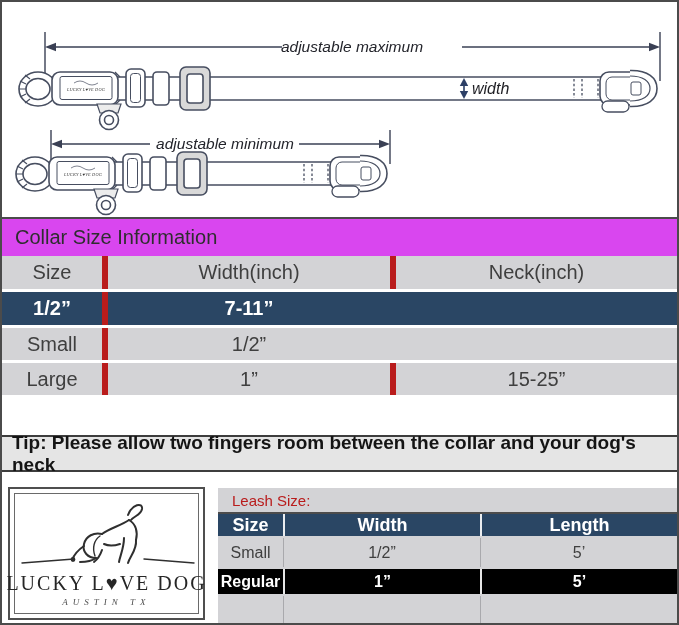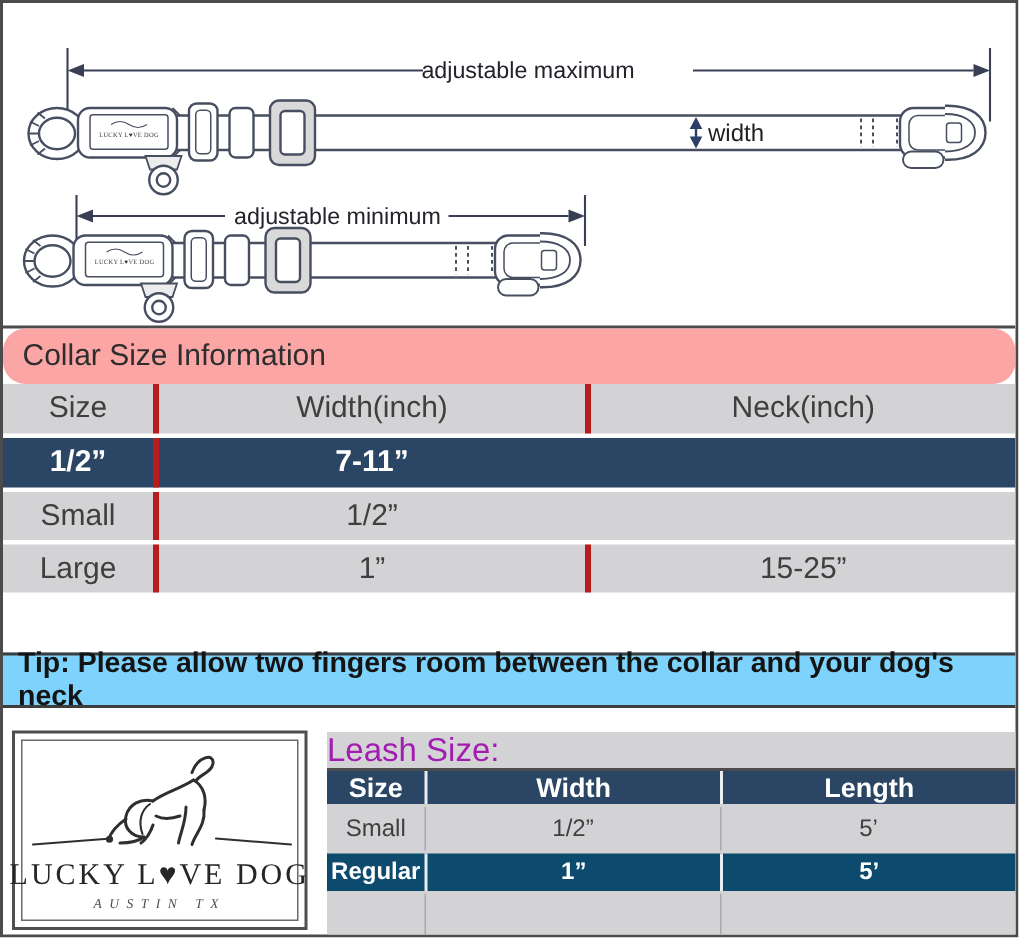--- a/index.html
+++ b/index.html
@@ -2,58 +2,58 @@
 <html><head>
 <meta charset="utf-8">
 <style>
   html,body{margin:0;padding:0;background:#fff;}
   .canvas{
     position:relative;width:679px;height:625px;box-sizing:border-box;
     border:2px solid #4b4b4b;background:#fff;overflow:hidden;
     font-family:"Liberation Sans","DejaVu Sans",sans-serif;color:#2b2b2b;
   }
   
-  .diagram{position:absolute;left:0;top:0;width:675px;height:215px;border-bottom:2px solid #4b4b4b;background:#fff;}
+  .diagram{position:absolute;left:0;top:0;width:675px;height:215px;border-bottom:2px solid #4b4b4b;background:#fff;font-style:italic;}
   .diagram svg{display:block;}
   
   .section-title{position:absolute;left:0;top:217px;width:675px;height:37px;
     display:flex;align-items:center;padding-left:13px;box-sizing:border-box;
-    font-size:20px;color:#2e2e2e;background:#fca5a5;border-radius:15px;}
+    font-size:20px;color:#2e2e2e;background:#d946ef;}
   
   .ctable{position:absolute;left:0;top:254px;width:675px;display:flex;flex-direction:column;}
   .crow{display:grid;grid-template-columns:100px 288px 1fr;margin-bottom:3px;}
   .ccell{display:flex;align-items:center;justify-content:center;font-size:20px;}
-  .ccell + .ccell{border-left:4px solid #b91c1c;}
+  .ccell + .ccell{border-left:6px solid #b91c1c;}
   .crow.head{height:33px;background:#d3d3d6;color:#3f3f3f;}
   .crow.gray{height:32px;background:#d3d3d6;color:#3f3f3f;}
   .crow.navy{height:33px;background:#2a4664;color:#fff;font-weight:bold;}
   .tip{position:absolute;left:0;top:433px;width:675px;height:37px;box-sizing:border-box;
-    border-top:2px solid #3d3d3d;border-bottom:2px solid #3d3d3d;background:#7dd3fc;
+    border-top:2px solid #3d3d3d;border-bottom:2px solid #3d3d3d;background:#e5e5e5;
     display:flex;align-items:center;padding-left:10px;font-size:19px;font-weight:bold;color:#141414;}
   
   .logo-box{position:absolute;left:6px;top:485px;width:197px;height:133px;box-sizing:border-box;
     border:2px solid #4f4f4f;background:#fff;padding:4px;}
   .logo-inner{width:100%;height:100%;box-sizing:border-box;border:1px solid #6a6a6a;
     display:flex;flex-direction:column;align-items:center;justify-content:flex-end;padding-bottom:6px;}
   .logo-brand{font-family:"Liberation Serif","DejaVu Serif",serif;font-size:20px;letter-spacing:2px;
     color:#262626;white-space:nowrap;line-height:1.05;}
   .logo-city{font-family:"Liberation Serif","DejaVu Serif",serif;font-size:9px;letter-spacing:5px;
     color:#4e4e4e;margin-top:3px;font-style:italic;}
   
   .ltable{position:absolute;left:216px;top:486px;width:459px;height:135px;background:#d3d3d6;
     display:flex;flex-direction:column;}
   .ltitle{height:26px;box-sizing:border-box;border-bottom:2px solid #4c4c4c;background:#d3d3d6;
-    display:flex;align-items:center;padding-left:0;font-size:22px;color:#a21caf;}
+    display:flex;align-items:center;padding-left:14px;font-size:15px;color:#b91c1c;}
   .lrow{display:grid;grid-template-columns:65px 197px 1fr;}
   .lcell{display:flex;align-items:center;justify-content:center;}
   .lrow.lhead{height:22px;background:#2a4664;color:#fff;font-weight:bold;font-size:18px;margin-bottom:2px;}
   .lrow.lhead .lcell + .lcell{border-left:2px solid rgba(255,255,255,.9);}
   .lrow.lgray{height:29px;background:#d3d3d6;color:#3f3f3f;font-size:16px;margin-bottom:2px;}
   .lrow.lgray .lcell + .lcell{border-left:1.5px solid #a9a9ad;}
-  .lrow.lnavy{height:25px;background:#0c4a6e;color:#fff;font-weight:bold;font-size:16px;margin-bottom:2px;}
+  .lrow.lnavy{height:25px;background:#000000;color:#fff;font-weight:bold;font-size:16px;margin-bottom:2px;}
   .lrow.lnavy .lcell + .lcell{border-left:2px solid rgba(255,255,255,.9);}
   .lrow.lempty{flex:1;background:#d3d3d6;}
   .lrow.lempty .lcell + .lcell{border-left:1.5px solid #a9a9ad;}
 </style>
 </head>
 <body>
 
 <div class="canvas">
 
   <div class="diagram">

